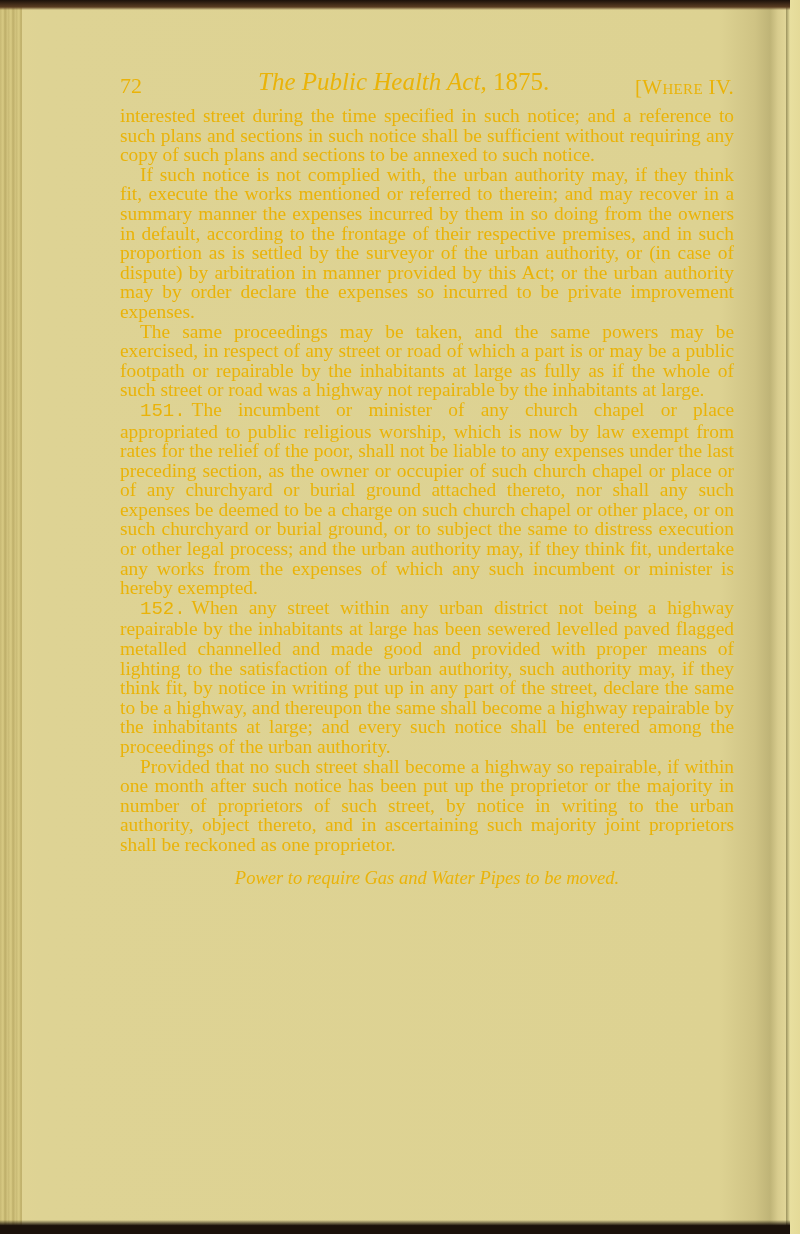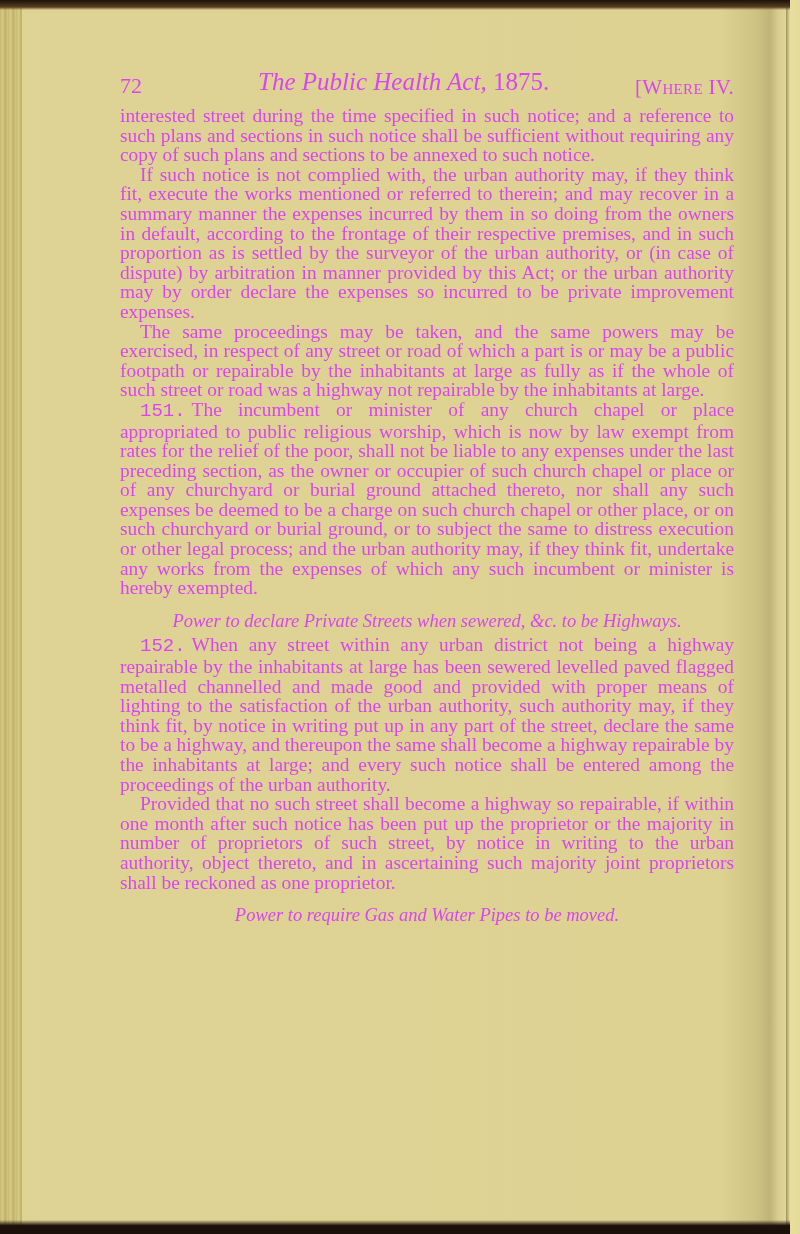--- a/index.html
+++ b/index.html
@@ -26,21 +26,21 @@
     .top-shadow {
       position: absolute; left: 0; top: 0; width: 790px; height: 10px;
       background: linear-gradient(180deg, #1b110a, #5a3d22 70%, rgba(90,61,34,0));
     }
     .bottom-shadow {
       position: absolute; left: 0; bottom: 0; width: 790px; height: 14px;
       background: linear-gradient(0deg, #1b110a 60%, rgba(27,17,10,0));
     }
     .content {
       position: absolute; left: 120px; top: 70px; width: 614px;
-      color: #d946ef;
+      color: #eab308;
       font-size: 19.4px;
       line-height: 19.6px;
     }
     .running-head {
       position: relative; height: 34px; margin-bottom: 2px;
     }
     .folio { position: absolute; left: 0; top: 6px; font-size: 22px; }
     .run-title { position: absolute; left: 138px; top: 2px; font-size: 25px; font-style: italic; }
     .run-year { font-style: normal; }
     .run-part { position: absolute; right: 0; top: 8px; font-size: 21px; font-variant: small-caps; letter-spacing: 0.3px; }
@@ -70,18 +70,17 @@
     <span class="run-title"><span>The Public Health Act,</span> <span class="run-year">1875.</span></span>
     <span class="run-part">[Where IV.</span>
   </div>
 
   <p>interested street during the time specified in such notice; and a reference to such plans and sections in such notice shall be sufficient without requiring any copy of such plans and sections to be annexed to such notice.</p>
   <p class="indent">If such notice is not complied with, the urban authority may, if they think fit, execute the works mentioned or referred to therein; and may recover in a summary manner the expenses incurred by them in so doing from the owners in default, according to the frontage of their respective premises, and in such proportion as is settled by the surveyor of the urban authority, or (in case of dispute) by arbitration in manner provided by this Act; or the urban authority may by order declare the expenses so incurred to be private improvement expenses.</p>
   <p class="indent">The same proceedings may be taken, and the same powers may be exercised, in respect of any street or road of which a part is or may be a public footpath or repairable by the inhabitants at large as fully as if the whole of such street or road was a highway not repairable by the inhabitants at large.</p>
 
   <p class="indent"><span class="sec-num">151.</span><span>The incumbent or minister of any church chapel or place appropriated to public religious worship, which is now by law exempt from rates for the relief of the poor, shall not be liable to any expenses under the last preceding section, as the owner or occupier of such church chapel or place or of any churchyard or burial ground attached thereto, nor shall any such expenses be deemed to be a charge on such church chapel or other place, or on such churchyard or burial ground, or to subject the same to distress execution or other legal process; and the urban authority may, if they think fit, undertake any works from the expenses of which any such incumbent or minister is hereby exempted.</span></p>
 
-  <div class="sec-head">Power to declare Private Streets when sewered, &amp;c. to be Highways.</div>
   <p class="indent"><span class="sec-num">152.</span><span>When any street within any urban district not being a highway repairable by the inhabitants at large has been sewered levelled paved flagged metalled channelled and made good and provided with proper means of lighting to the satisfaction of the urban authority, such authority may, if they think fit, by notice in writing put up in any part of the street, declare the same to be a highway, and thereupon the same shall become a highway repairable by the inhabitants at large; and every such notice shall be entered among the proceedings of the urban authority.</span></p>
   <p class="indent">Provided that no such street shall become a highway so repairable, if within one month after such notice has been put up the proprietor or the majority in number of proprietors of such street, by notice in writing to the urban authority, object thereto, and in ascertaining such majority joint proprietors shall be reckoned as one proprietor.</p>
 
   <div class="sec-head">Power to require Gas and Water Pipes to be moved.</div>
 </div>
 
 </body></html>

